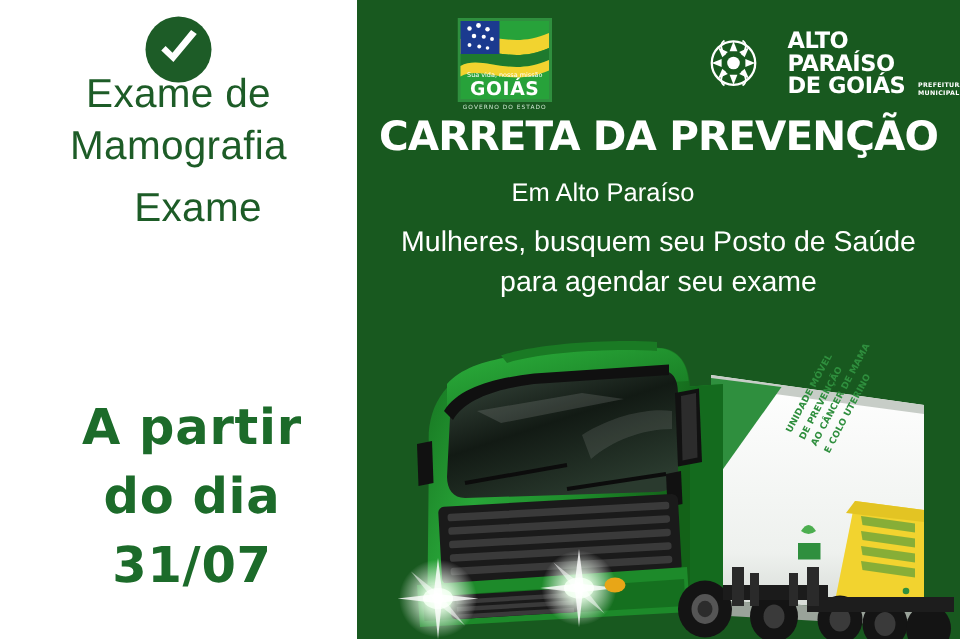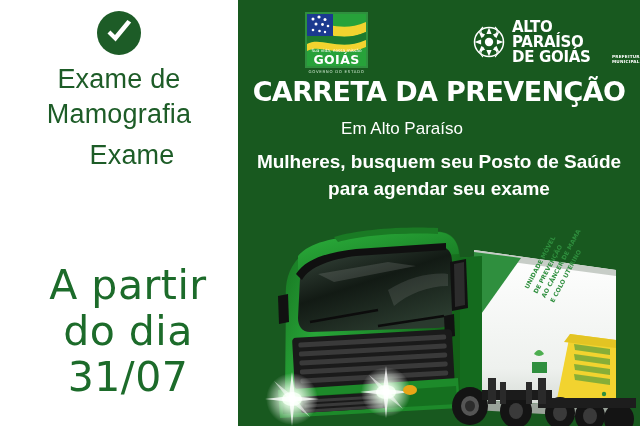--- a/index.html
+++ b/index.html
@@ -37,42 +37,42 @@
     top: 10px;
     transform: translateX(-50%);
     width: 46px;
     height: 46px;
   }
   .check-badge svg { display: block; width: 46px; height: 46px; }
 
   .exam-block {
     position: absolute;
     left: 0;
-    top: 62px;
+    top: 45px;
     width: 238px;
     color: #1d5c27;
     font-family: "Liberation Sans", sans-serif;
     font-size: 27px;
     line-height: 35px;
     letter-spacing: 0.2px;
     font-weight: 400;
   }
   .exam-block .grp { display: block; }
   .exam-block .grp.second { margin-top: 6px; padding-left: 26px; }
   .exam-line { display: block; white-space: nowrap; }
 
   .date-block {
     position: absolute;
     left: 0;
     top: 262px;
     width: 256px;
     color: #1c6b2a;
     font-family: "DejaVu Sans", sans-serif;
-    font-weight: 400;
-    font-size: 41px;
+    font-weight: 700;
+    font-size: 33px;
     line-height: 46px;
     letter-spacing: 0.5px;
   }
   .date-line { display: block; white-space: nowrap; }
 
   
   .right-panel {
     position: absolute;
     left: 238px;
     top: 0;
@@ -102,21 +102,21 @@
 
   
   .alto-logo {
     position: absolute;
     left: 232px;
     top: 22px;
     width: 140px;
     height: 40px;
     display: flex;
     align-items: center;
-    gap: 4px;
+    gap: 17px;
   }
   .alto-emblem { width: 38px; height: 38px; flex: 0 0 auto; }
   .alto-emblem svg { display: block; width: 38px; height: 38px; }
   .alto-text {
     color: #ffffff;
     font-family: "DejaVu Sans", sans-serif;
     font-weight: 700;
     line-height: 15px;
     position: relative;
   }
@@ -171,21 +171,21 @@
     line-height: 21px;
   }
   .callout {
     position: absolute;
     left: 0;
     top: 148px;
     width: 402px;
     text-align: center;
     color: #ffffff;
     font-family: "Liberation Sans", sans-serif;
-    font-weight: 700;
+    font-weight: 400;
     font-size: 19px;
     line-height: 27px;
   }
   .callout .cl { display: block; white-space: nowrap; }
 
   
   .truck-stage {
     position: absolute;
     left: 0;
     top: 212px;

